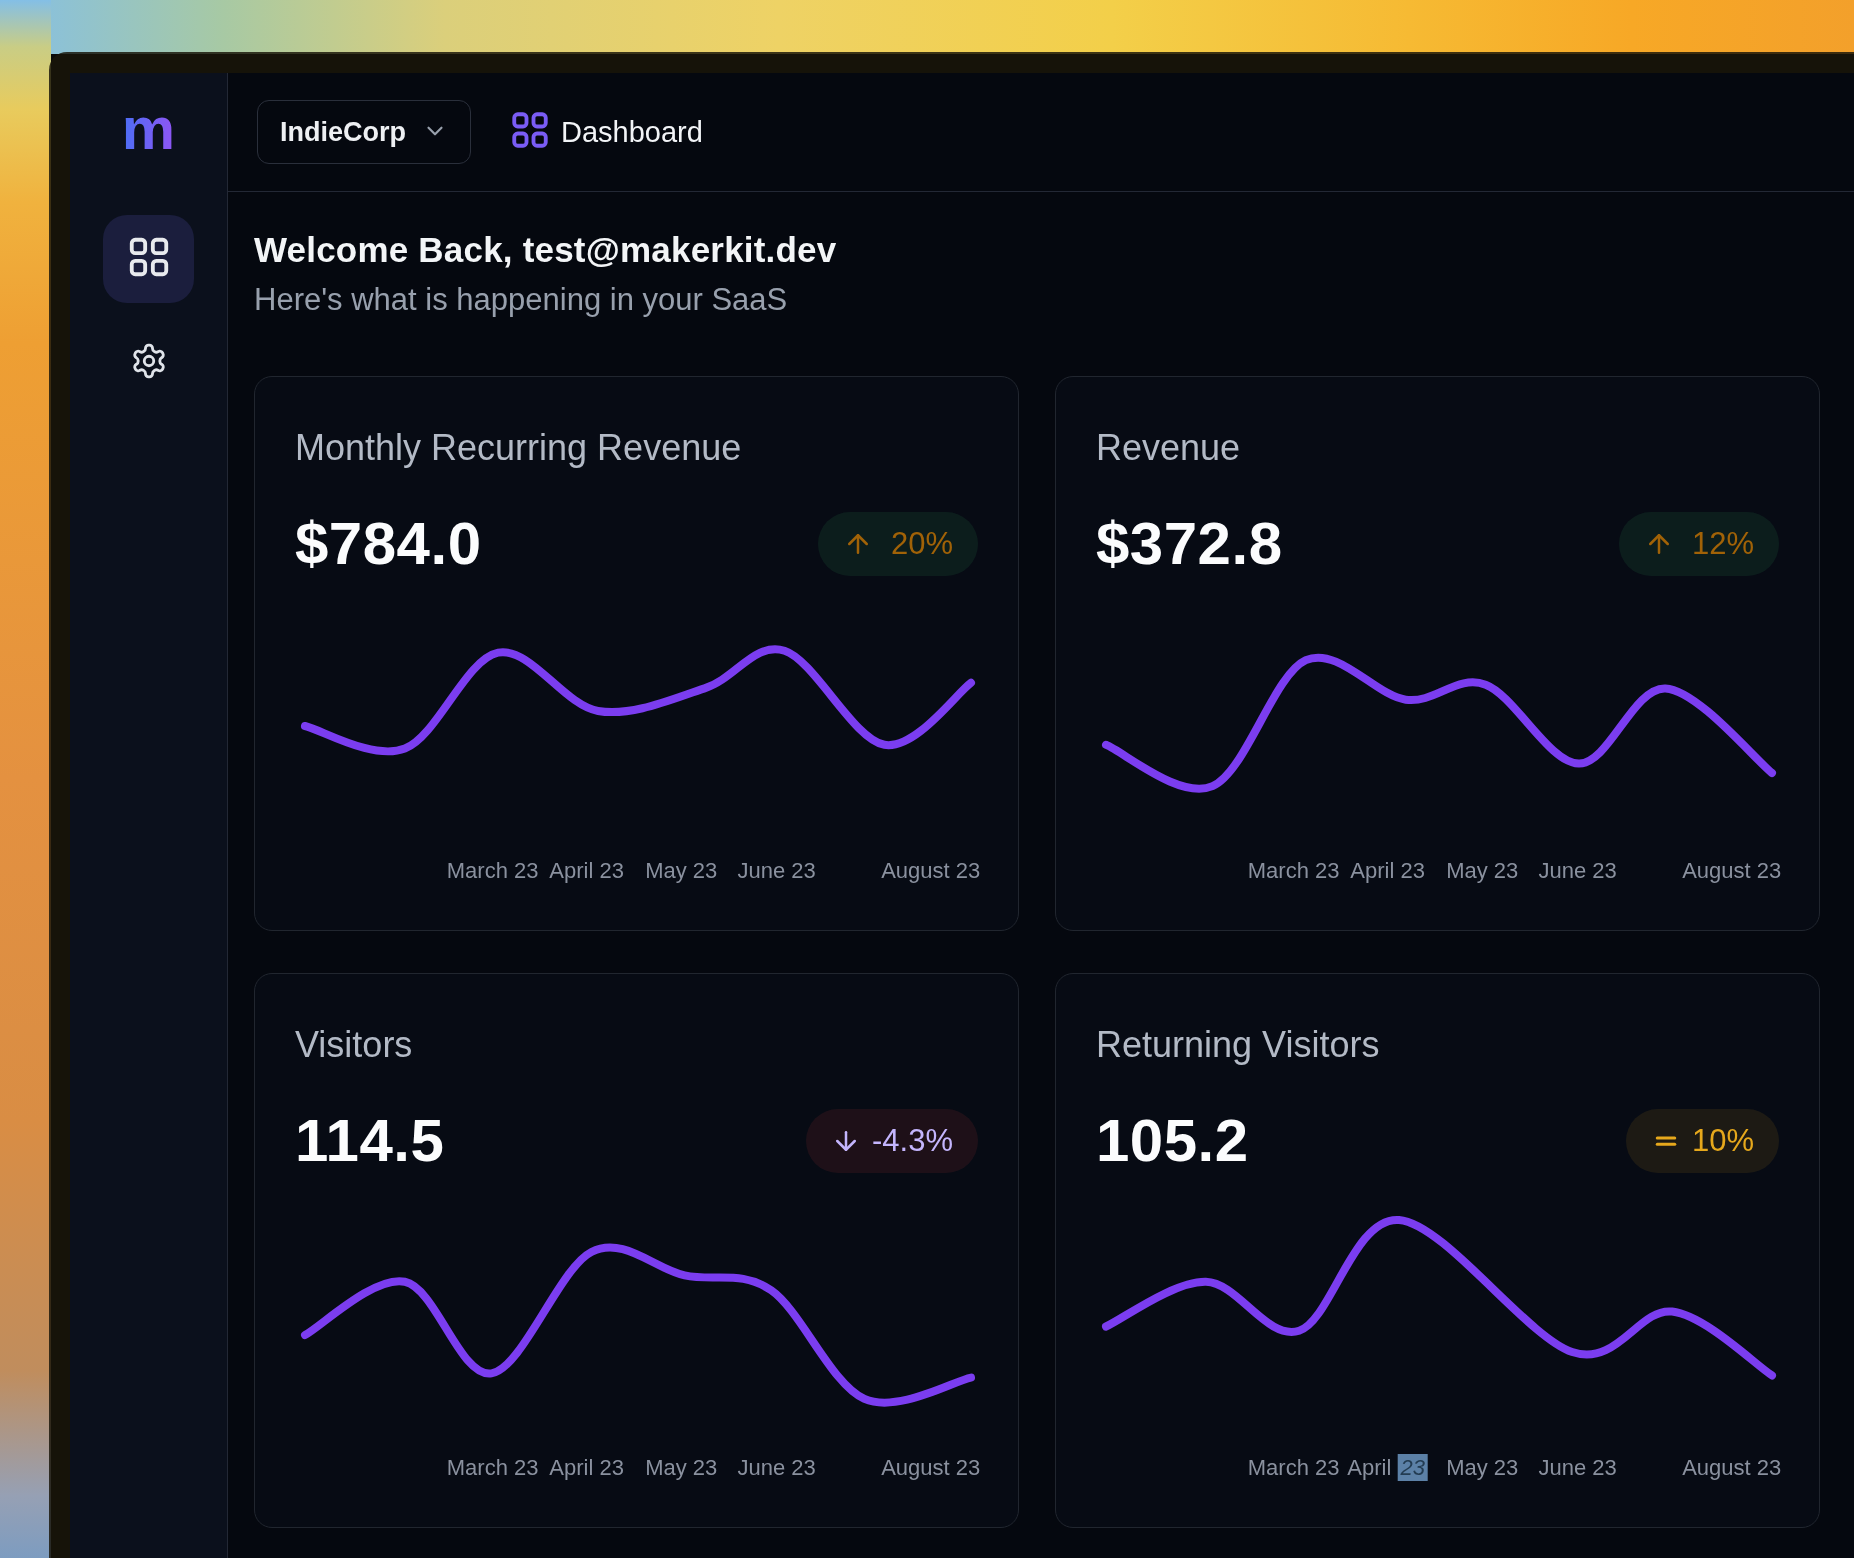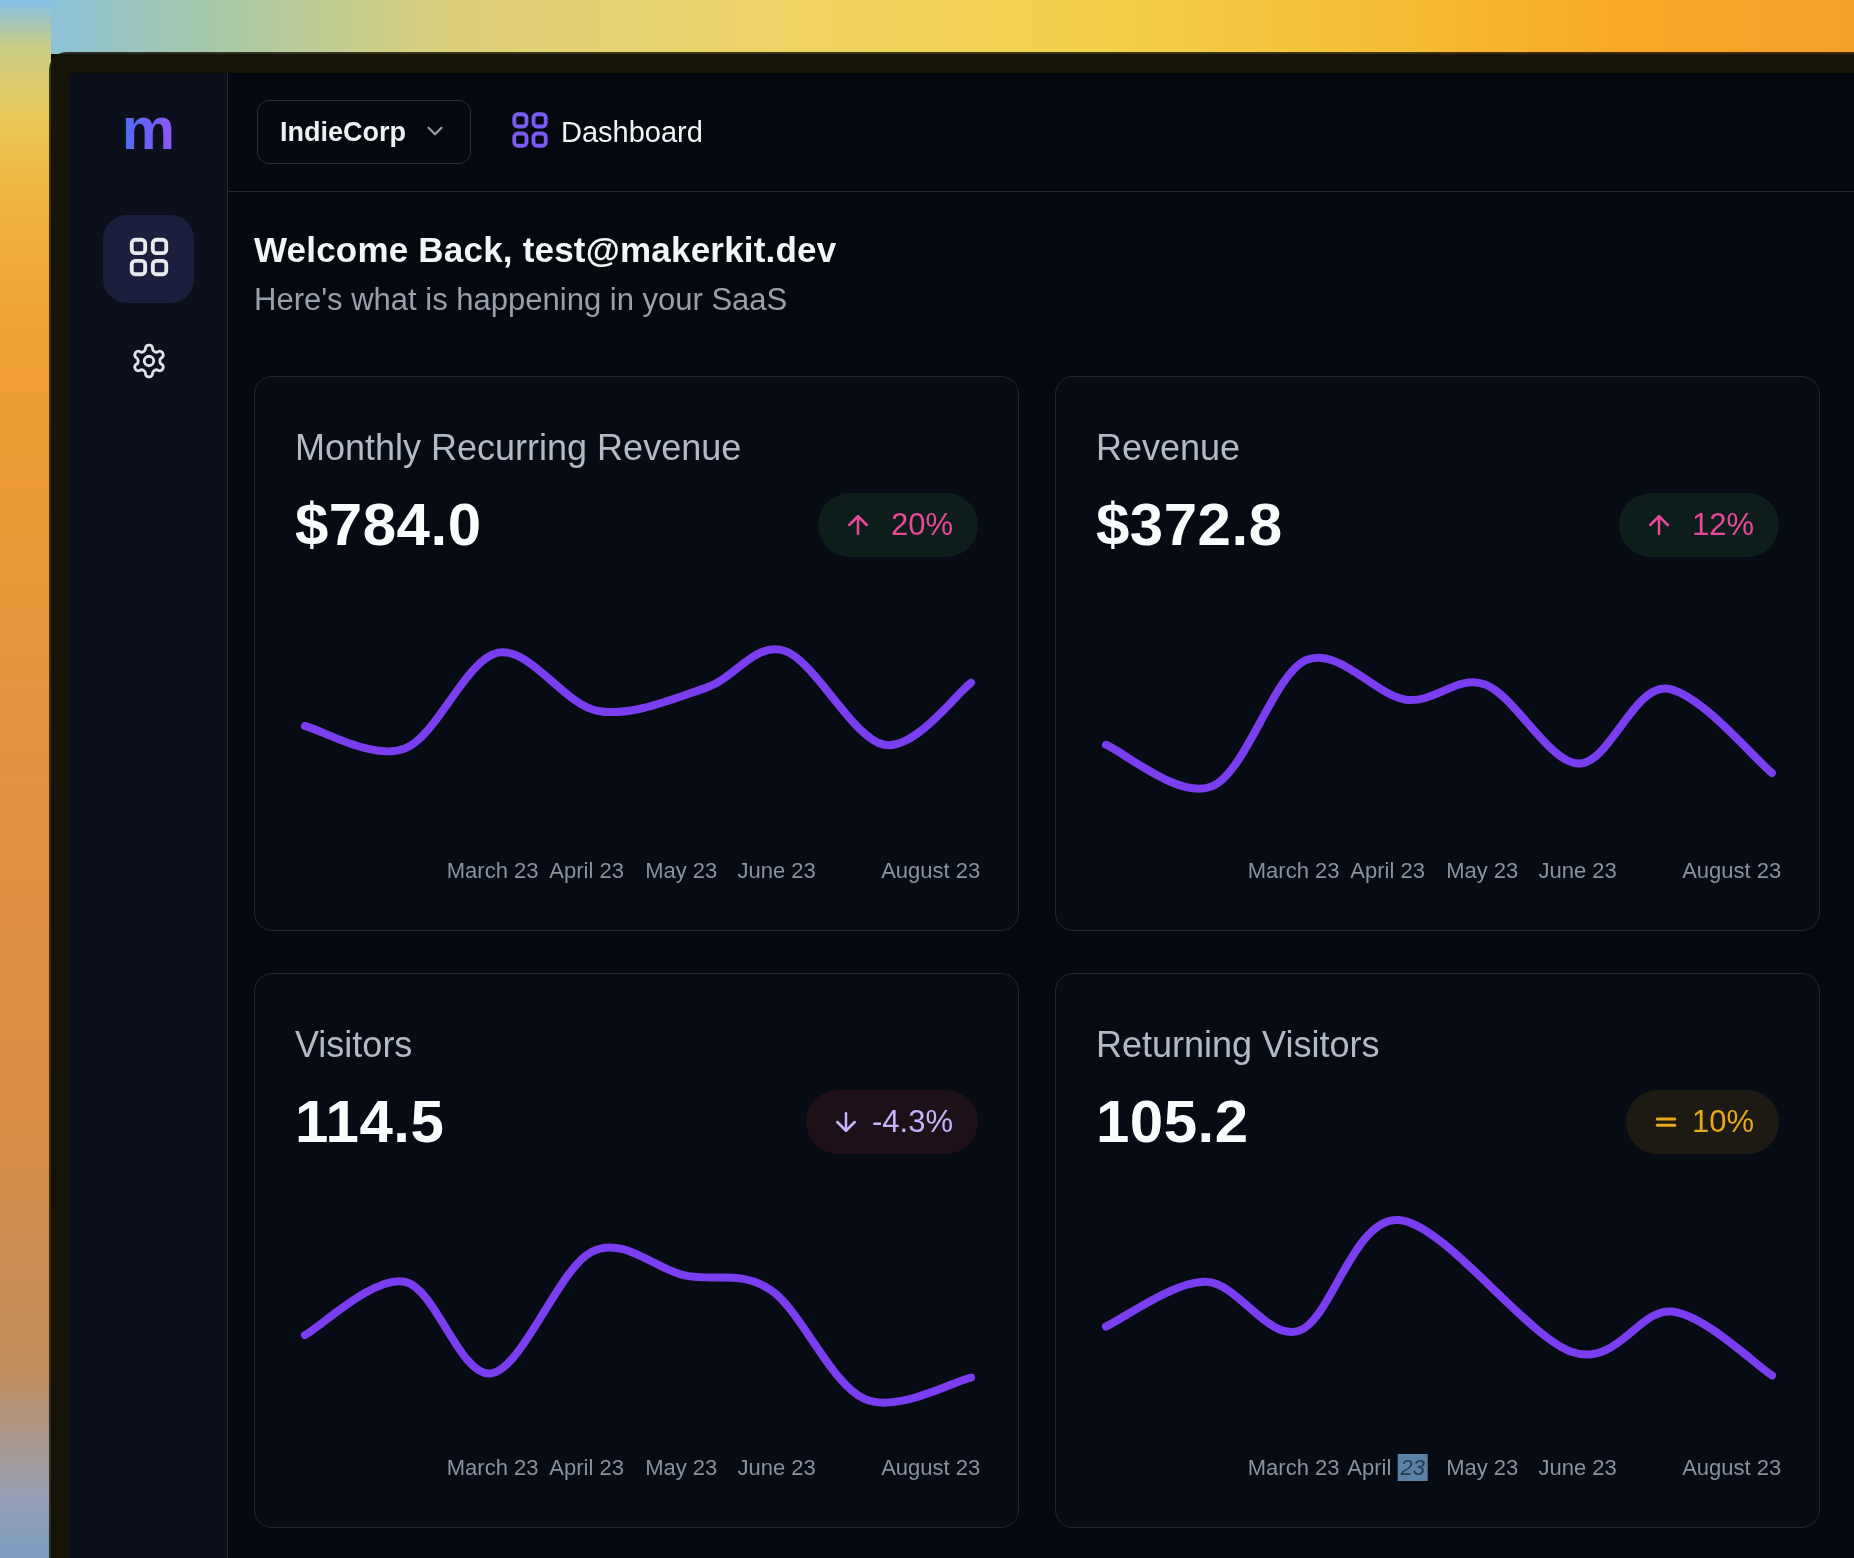--- a/index.html
+++ b/index.html
@@ -40,27 +40,27 @@
   .content { padding:38px 0 0 26px; }
   .welcome-h { color:#f3f5f7; font-size:35px; font-weight:700; letter-spacing:0.2px; }
   .welcome-s { color:#98a0ad; font-size:31px; margin-top:12px; }
 
   
   .cards { margin-top:58px; display:grid; grid-template-columns:765px 765px;
     grid-auto-rows:555px; gap:42px 36px; }
   .card { position:relative; border:1px solid #21262f; border-radius:18px;
     background:#070b14; padding:50px 40px 0 40px; }
   .card-title { color:#b3bac6; font-size:36px; font-weight:400; }
-  .value-row { margin-top:21px; display:flex; align-items:center; justify-content:space-between; }
+  .value-row { margin-top:40px; display:flex; align-items:center; justify-content:space-between; }
   .metric { color:#fbfcfd; font-size:60px; font-weight:700; letter-spacing:0.5px; }
 
   .badge { height:64px; padding:0 25px; border-radius:999px; display:flex;
     align-items:center; gap:11px; font-size:31px; font-weight:500; }
   .badge .b-icon { display:none; line-height:0; }
-  .badge--up   { background:rgba(54,194,109,0.10); color:#ec4899;gap:18px; }
+  .badge--up   { background:rgba(54,194,109,0.10); color:#a16207;gap:18px; }
   .badge--up .icon-up { display:block; }
   .badge--down { background:rgba(234,71,71,0.10); color:#c4b5fd; }
   .badge--down .icon-down { display:block; }
   .badge--flat { background:rgba(230,168,28,0.10); color:#e6a81c; }
   .badge--flat .icon-flat { display:block; }
 
   .chart { position:absolute; left:45px; right:42px; bottom:104px; height:200px; }
   .chart--tall { bottom:88px; height:225px; }
   .chart svg { width:100%; height:100%; display:block; overflow:visible; }
 

